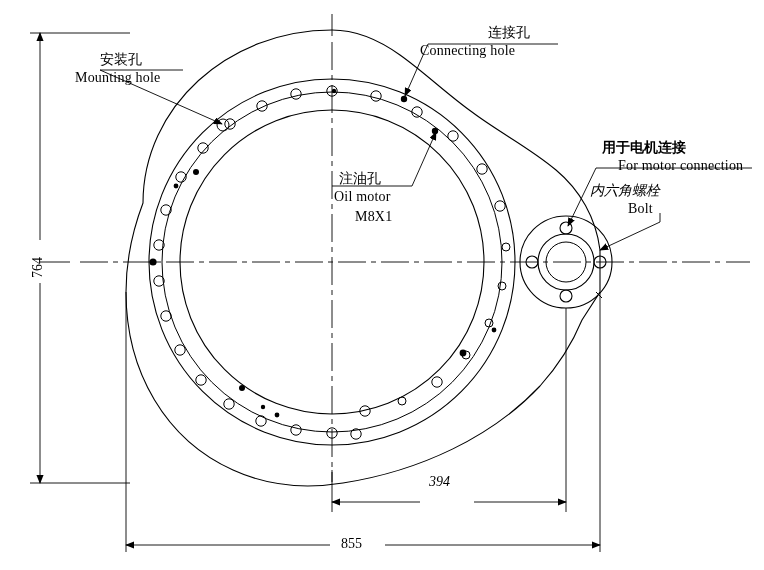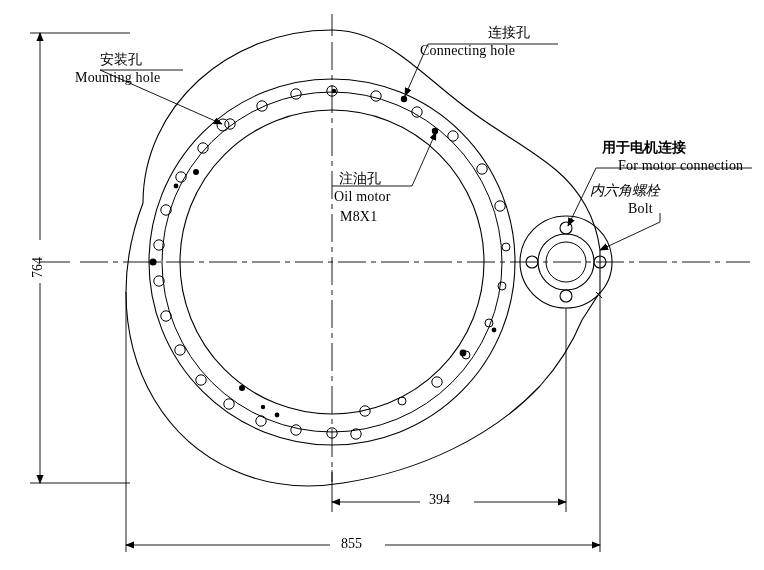--- a/index.html
+++ b/index.html
@@ -220,30 +220,30 @@
   </div>
 
   <div class="lbl-block" style="left:75px; top:52px;">
     <div class="label-text cn" style="position:relative;left:25px;top:0;">安装孔</div>
     <div class="label-text en" style="position:relative;left:0;top:2px;">Mounting hole</div>
   </div>
 
   <div class="lbl-block" style="left:334px; top:131px;margin-top:40px;">
     <div class="label-text cn" style="position:relative;left:5px;top:0;">注油孔</div>
     <div class="label-text en" style="position:relative;left:0;top:2px;">Oil motor</div>
-    <div class="label-text en" style="position:relative;left:6px;top:6px;">M8X1</div>
+    <div class="label-text en" style="position:relative;left:21px;top:6px;">M8X1</div>
   </div>
 
   <div class="lbl-block" style="left:566px; top:140px;">
     <div class="label-text cn" style="position:relative;left:36px;top:0;font-weight:bold;">用于电机连接</div>
     <div class="label-text en" style="position:relative;left:12px;top:2px;margin-left:40px;">For motor connection</div>
   </div>
 
   <div class="lbl-block" style="left:590px; top:183px;">
     <div class="label-text cn" style="position:relative;left:0;top:0;font-style:italic;">内六角螺栓</div>
     <div class="label-text en" style="position:relative;left:38px;top:2px;">Bolt</div>
   </div>
 
   <div class="dim-text vert" style="left:30px; top:278px;">764</div>
-  <div class="dim-text" style="left:429px; top:492px;">394</div>
+  <div class="dim-text" style="left:429px; top:474px;font-style:italic;">394</div>
   <div class="dim-text" style="left:341px; top:536px;">855</div>
 
 </div>
 
 </body></html>

